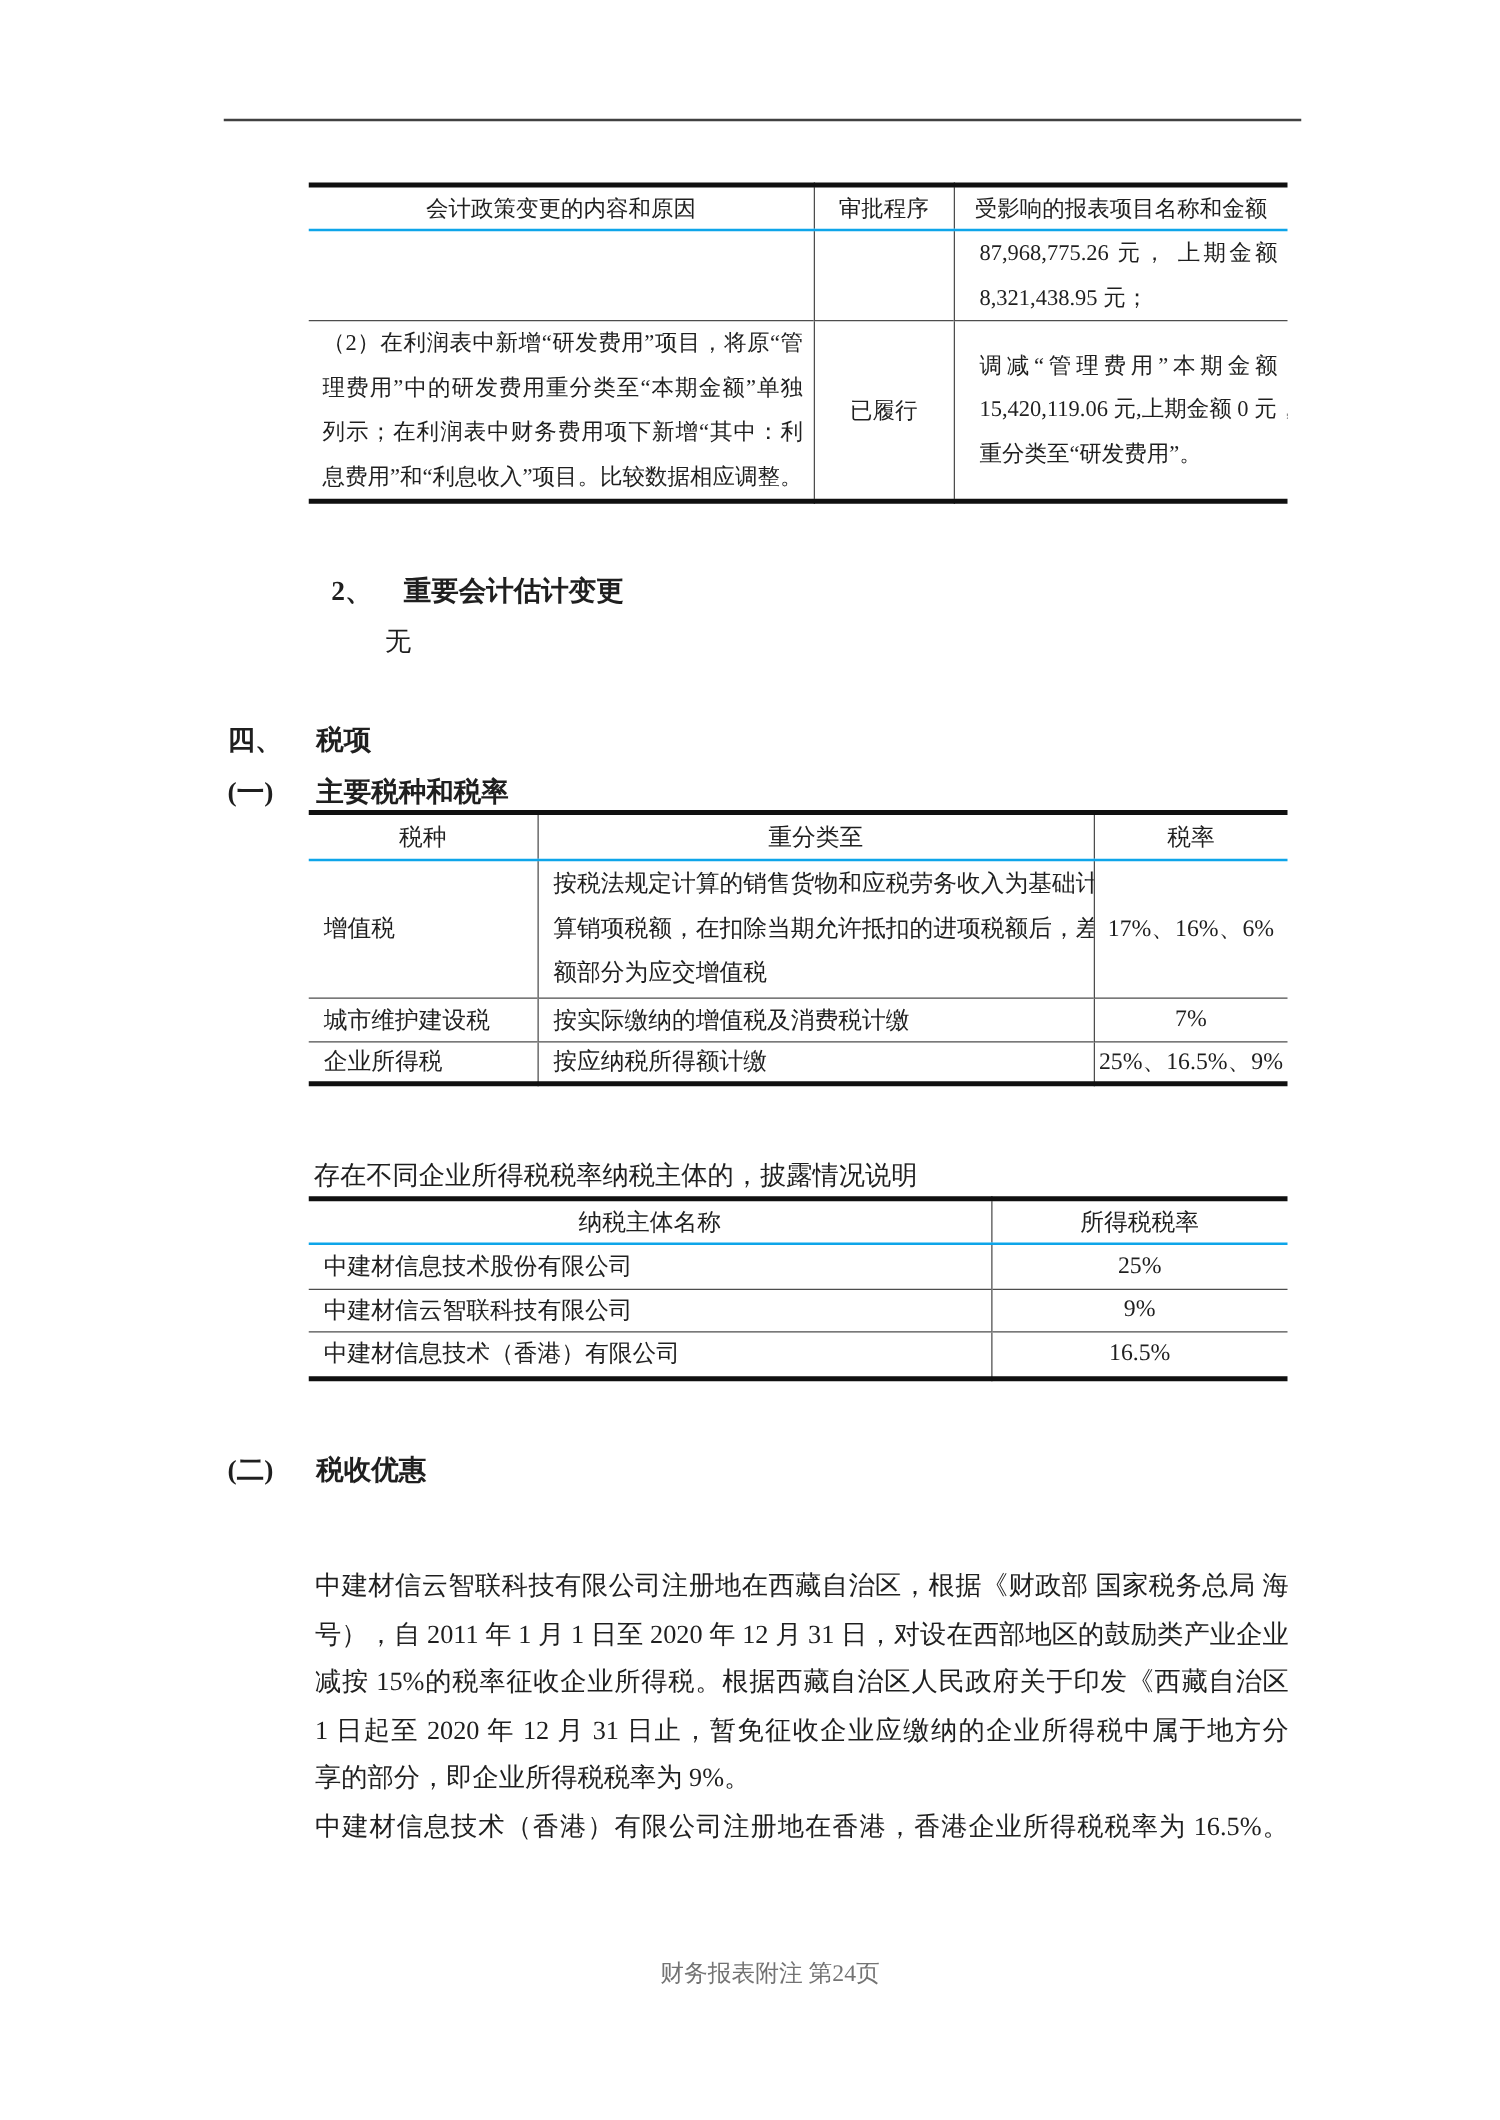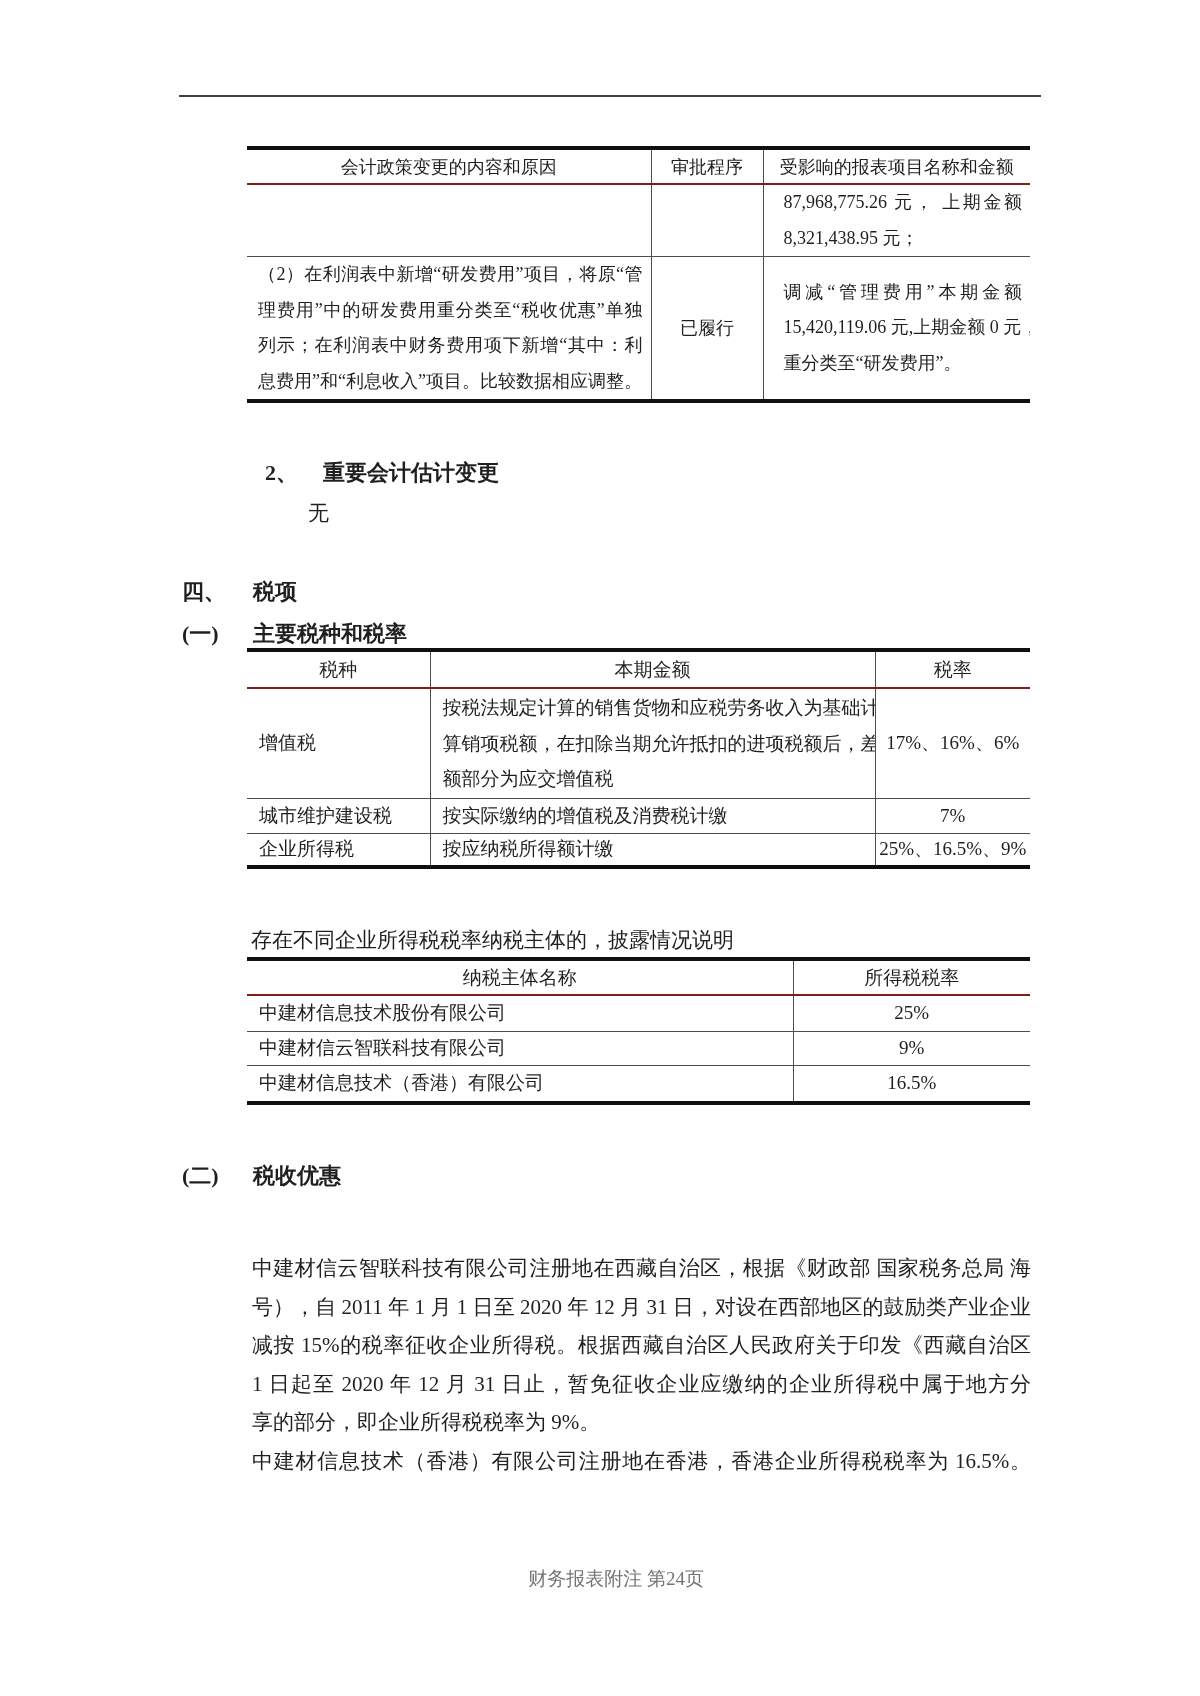--- a/index.html
+++ b/index.html
@@ -25,21 +25,21 @@
     border-top: 4px solid #101010;
     border-bottom: 4px solid #101010;
   }
   table.doc-table th, table.doc-table td {
     font-weight: normal; vertical-align: middle;
     overflow: hidden; padding: 0;
   }
   table.doc-table th { text-align: center; }
   table.doc-table th:not(:last-child),
   table.doc-table td:not(:last-child) { border-right: 1.5px solid #4d4d4d; }
-  table.doc-table thead tr { border-bottom: 2px solid #7f1d1d; }
+  table.doc-table thead tr { border-bottom: 2px solid #0ea5e9; }
   table.doc-table tbody tr:not(:first-child) { border-top: 1.5px solid #4d4d4d; }
 
   
   #policy-table { left: 247px; top: 146px; width: 783px; font-size: 18px; }
   #policy-table .cell-lines { line-height: 35.5px; }
   #policy-table td.c1 { padding: 0 8px 0 11px; }
   #policy-table td.c2 { text-align: center; }
   #policy-table td.c3 { padding: 0 8px 0 20px; }
 
   
@@ -111,21 +111,21 @@
       <td class="c1"></td>
       <td class="c2"></td>
       <td class="c3 cell-lines">
         <div class="line just">87,968,775.26 元， 上期金额</div>
         <div class="line">8,321,438.95 元；</div>
       </td>
     </tr>
     <tr style="height:144px">
       <td class="c1 cell-lines">
         <div class="line just">（2）在利润表中新增“研发费用”项目，将原“管</div>
-        <div class="line just">理费用”中的研发费用重分类至“税收优惠”单独</div>
+        <div class="line just">理费用”中的研发费用重分类至“本期金额”单独</div>
         <div class="line just">列示；在利润表中财务费用项下新增“其中：利</div>
         <div class="line">息费用”和“利息收入”项目。比较数据相应调整。</div>
       </td>
       <td class="c2">已履行</td>
       <td class="c3 cell-lines">
         <div class="line just">调减“管理费用”本期金额</div>
         <div class="line just">15,420,119.06 元,上期金额 0 元，</div>
         <div class="line">重分类至“研发费用”。</div>
       </td>
     </tr>
@@ -147,21 +147,21 @@
 
 <table class="doc-table" id="tax-table">
   <colgroup>
       <col style="width:183px">
       <col style="width:445px">
       <col style="width:155px">
     </colgroup>
   <thead>
     <tr style="height:38px">
       <th>税种</th>
-      <th>本期金额</th>
+      <th>重分类至</th>
       <th>税率</th>
     </tr>
   </thead>
   <tbody>
     <tr style="height:110px">
       <td class="c1">增值税</td>
       <td class="c2 cell-lines">
         <div class="line just">按税法规定计算的销售货物和应税劳务收入为基础计</div>
         <div class="line just">算销项税额，在扣除当期允许抵扣的进项税额后，差</div>
         <div class="line">额部分为应交增值税</div>

